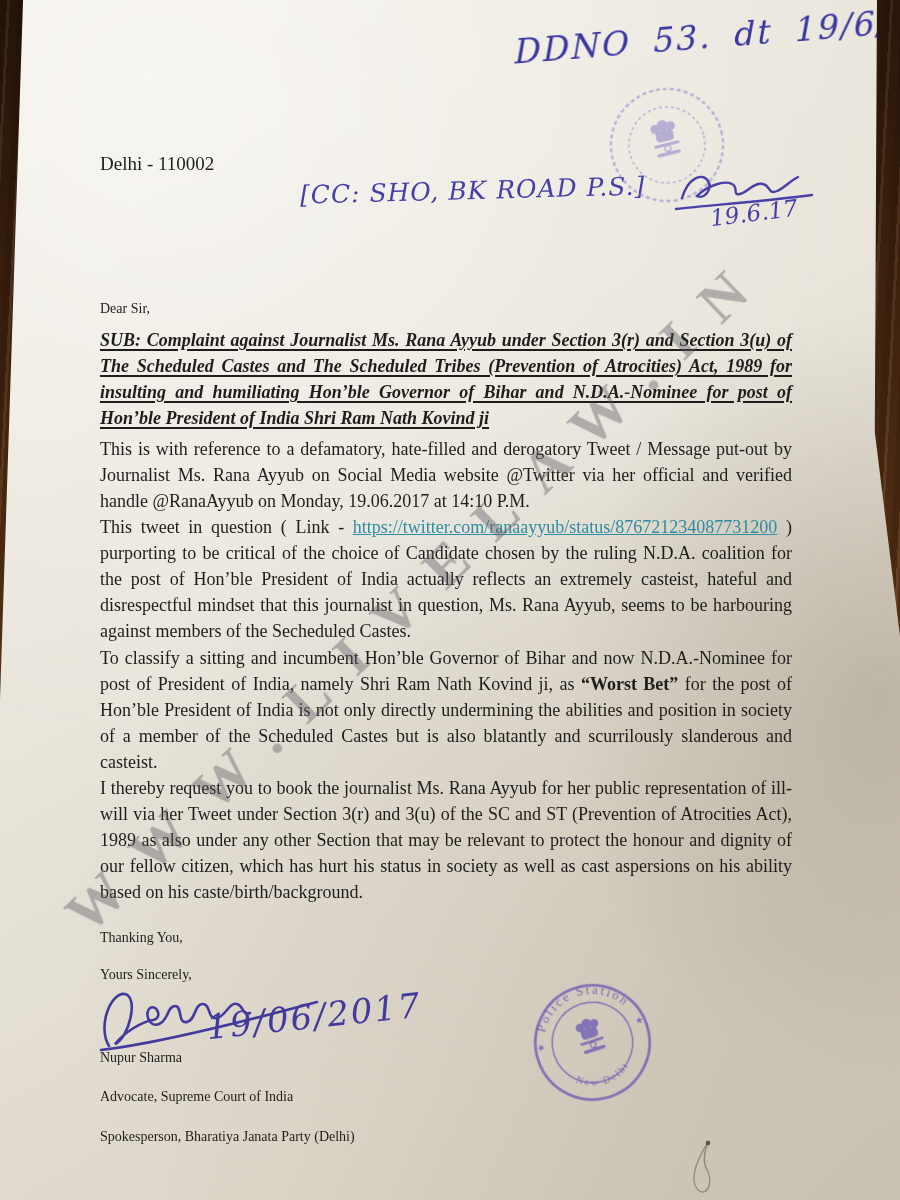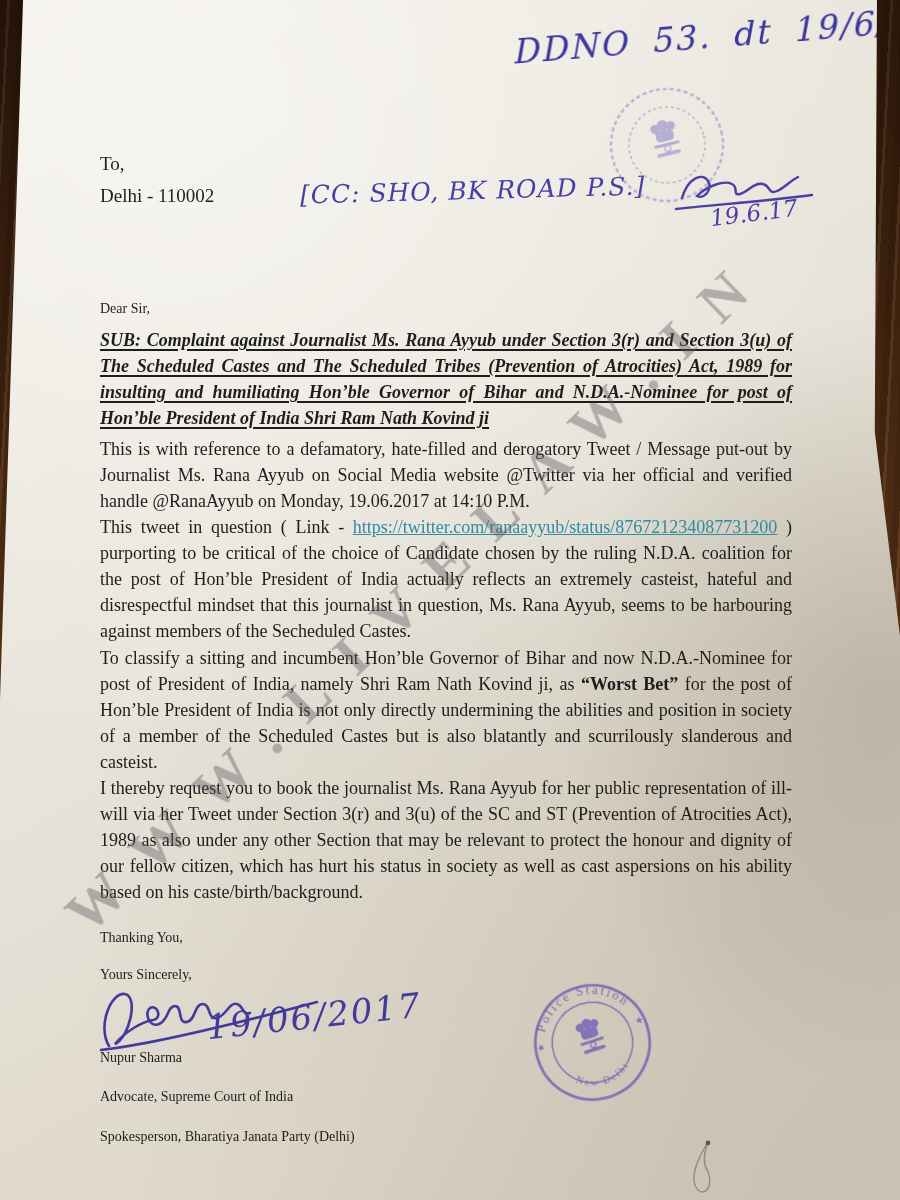--- a/index.html
+++ b/index.html
@@ -59,21 +59,20 @@
 </style>
 </head>
 <body>
 
 <div class="desk"></div>
 
 <div class="paper">
 
   <div class="letter-body">
     <div class="abs addr" style="top:0px">
-      <div>To,</div>
       <div>Delhi - 110002</div>
     </div>
 
     <div class="abs line19" style="top:148px">Dear Sir,</div>
 
     <div class="abs subject" style="top:179px">SUB: Complaint against Journalist Ms. Rana Ayyub under Section 3(r) and Section 3(u) of The Scheduled Castes and The Scheduled Tribes (Prevention of Atrocities) Act, 1989 for insulting and humiliating Hon’ble Governor of Bihar and N.D.A.-Nominee for post of Hon’ble President of India Shri Ram Nath Kovind ji</div>
 
     <div class="abs para" style="top:288px">This is with reference to a defamatory, hate-filled and derogatory Tweet / Message put-out by Journalist Ms. Rana Ayyub on Social Media website @Twitter via her official and verified handle @RanaAyyub on Monday, 19.06.2017 at 14:10 P.M.</div>
 
     <div class="abs para" style="top:366px"><span>This tweet in question ( Link - </span><span class="doc-link">https://twitter.com/ranaayyub/status/876721234087731200</span><span> ) purporting to be critical of the choice of Candidate chosen by the ruling N.D.A. coalition for the post of Hon’ble President of India actually reflects an extremely casteist, hateful and disrespectful mindset that this journalist in question, Ms. Rana Ayyub, seems to be harbouring against members of the Secheduled Castes.</span></div>

